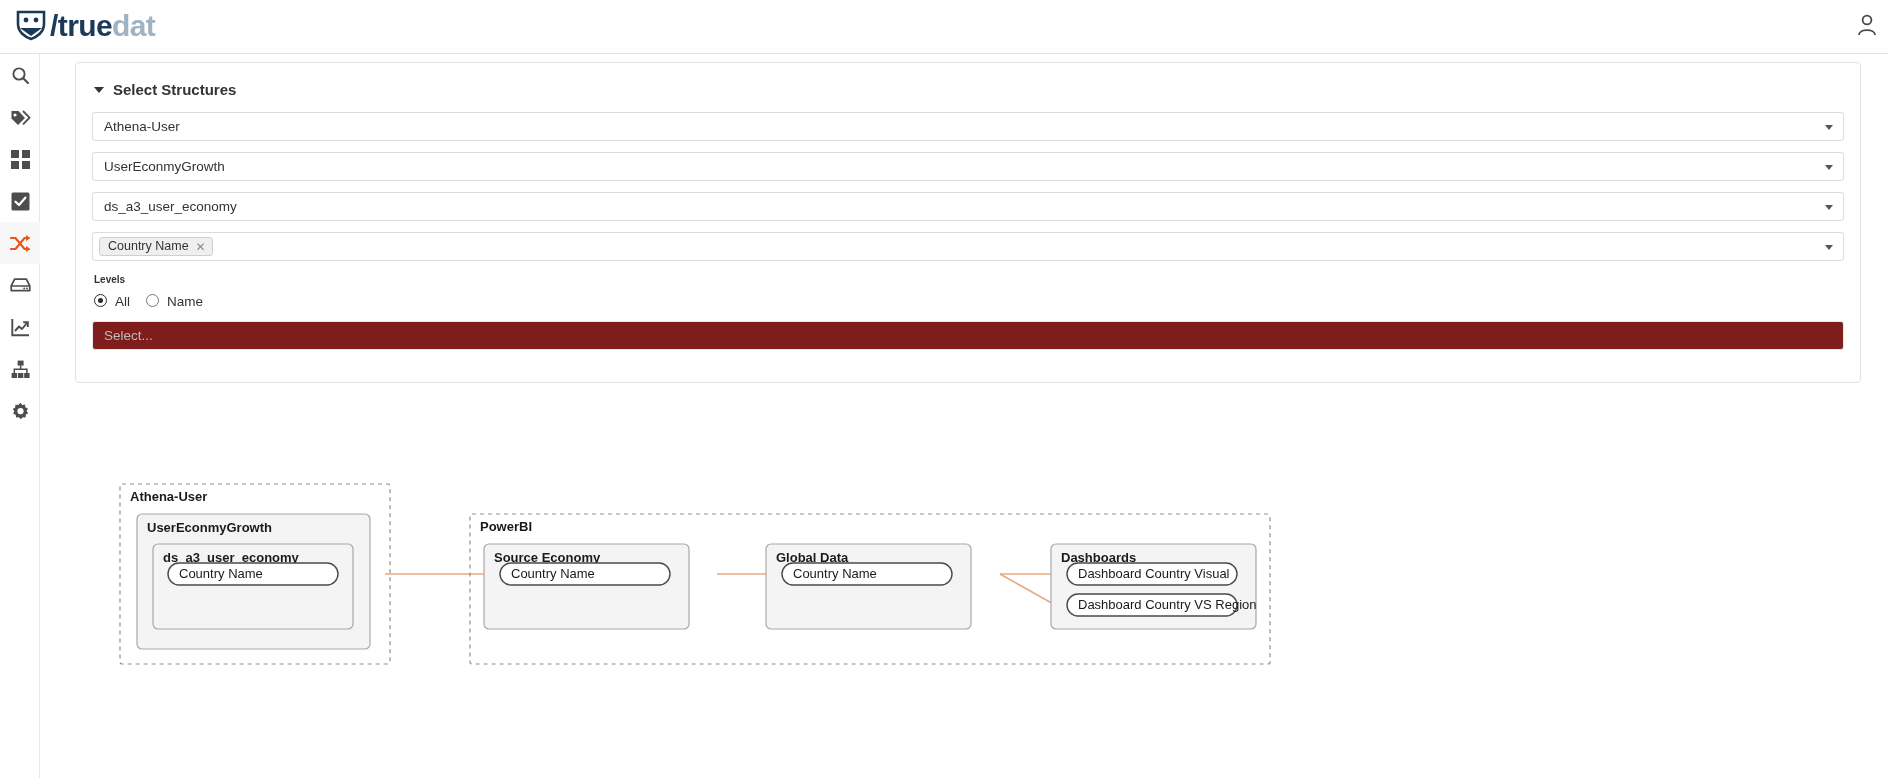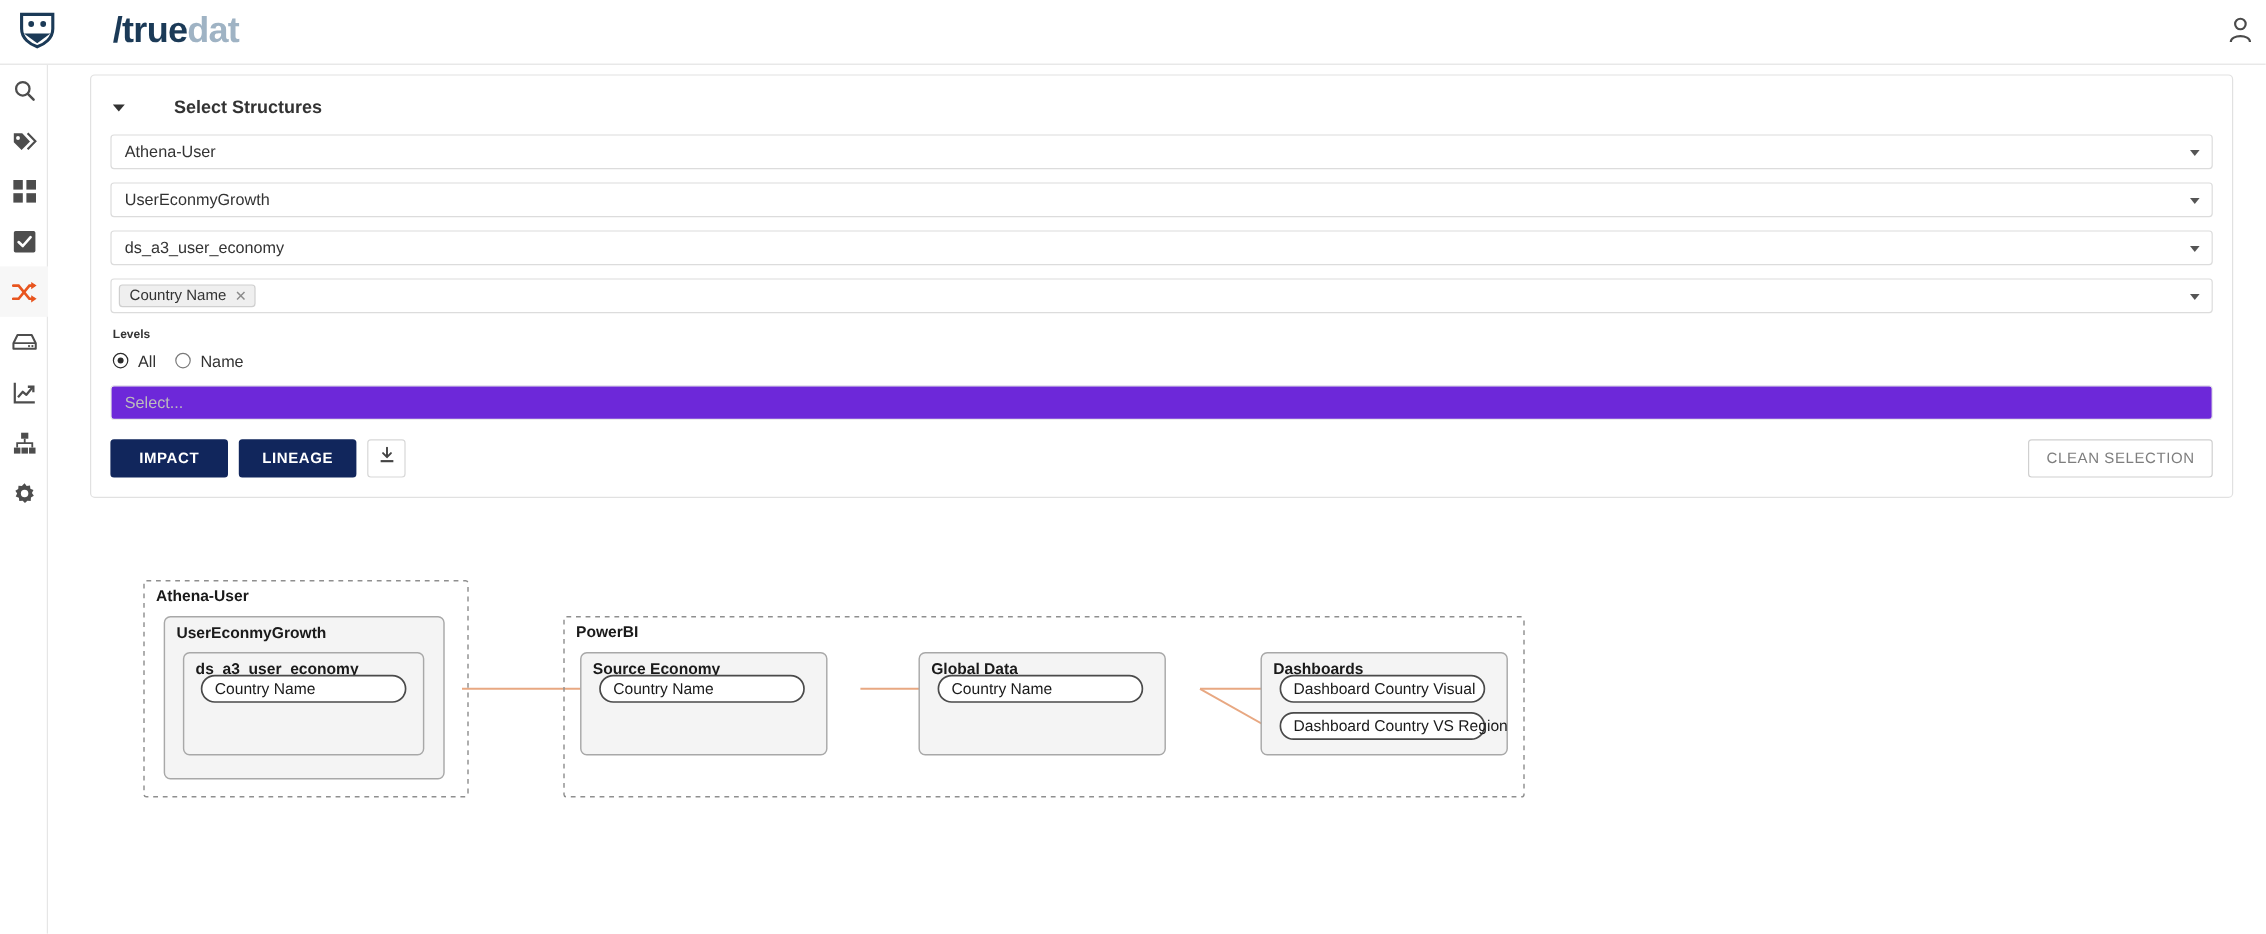--- a/index.html
+++ b/index.html
@@ -16,21 +16,20 @@
     position: absolute; top: 0; left: 0;
     width: 1888px; height: 54px;
     background: #ffffff;
     border-bottom: 1px solid #e3e3e3;
     z-index: 5;
   }
   .logo {
     position: absolute; left: 14px; top: 4px;
     display: flex; align-items: center;
     height: 44px;
-    gap: 44px;
   }
   .logo-mark { width: 34px; height: 34px; }
   .logo-text {
     font-size: 30px; font-weight: bold;
     letter-spacing: -0.6px;
     margin-left: 2px;
     line-height: 1;
   }
   .logo-text .seg-dark { color: #1b3a57; }
   .logo-text .seg-light { color: #9fb3c4; }
@@ -72,21 +71,20 @@
     width: 1786px;
     border: 1px solid #e1e1e1;
     border-radius: 4px;
     background: #ffffff;
     padding: 14px 16px 16px 16px;
   }
   .panel-head {
     display: flex; align-items: center;
     font-size: 15px; font-weight: bold; color: #333;
     margin: 4px 0 14px 2px;
-    gap: 32px;
   }
   .caret {
     width: 0; height: 0;
     border-left: 5px solid transparent;
     border-right: 5px solid transparent;
     border-top: 6px solid #333;
     margin-right: 9px;
   }
 
   .select-row {
@@ -153,21 +151,21 @@
     width: 5px; height: 5px;
     border-radius: 50%;
     background: #2b2b2b;
   }
   .radio-gap { width: 16px; }
 
   .select-input {
     height: 29px;
     border: 1px solid #eaeaea;
     border-radius: 3px;
-    background: #6d28d9;
+    background: #7f1d1d;
     display: flex; align-items: center;
     padding: 0 11px;
     font-size: 13.5px;
     color: #bcbcbc;
     margin-bottom: 16px;
     cursor: text;
   }
 
   .btn-row {
     display: flex; align-items: center;
@@ -399,33 +397,20 @@
       <span>All</span>
       <span class="radio-gap"></span>
       <span class="radio"></span>
       <span>Name</span>
     </div>
 
     <div class="select-input">
       <span>Select...</span>
     </div>
 
-    <div class="btn-row">
-      <button class="btn">IMPACT</button>
-      <button class="btn">LINEAGE</button>
-      <div class="btn-icon">
-        <span>
-          <svg width="15" height="15" viewBox="0 0 15 15">
-            <path d="M7.5 1 V8.4 M4.2 5.6 L7.5 9 L10.8 5.6" fill="none" stroke="currentColor" stroke-width="1.6" stroke-linecap="round" stroke-linejoin="round"></path>
-            <rect x="2.2" y="11.4" width="10.6" height="1.8" fill="currentColor"></rect>
-          </svg>
-        </span>
-      </div>
-      <button class="btn-clean">CLEAN SELECTION</button>
-    </div>
   </div>
 
   <div class="graph">
     <svg width="1800" height="330" viewBox="0 0 1800 330">
       <defs>
         <marker id="arw" markerWidth="9" markerHeight="9" refX="8" refY="4.5" orient="auto">
           <path d="M0 0 L9 4.5 L0 9 Z" class="arrow-fill"></path>
         </marker>
       </defs>
 

